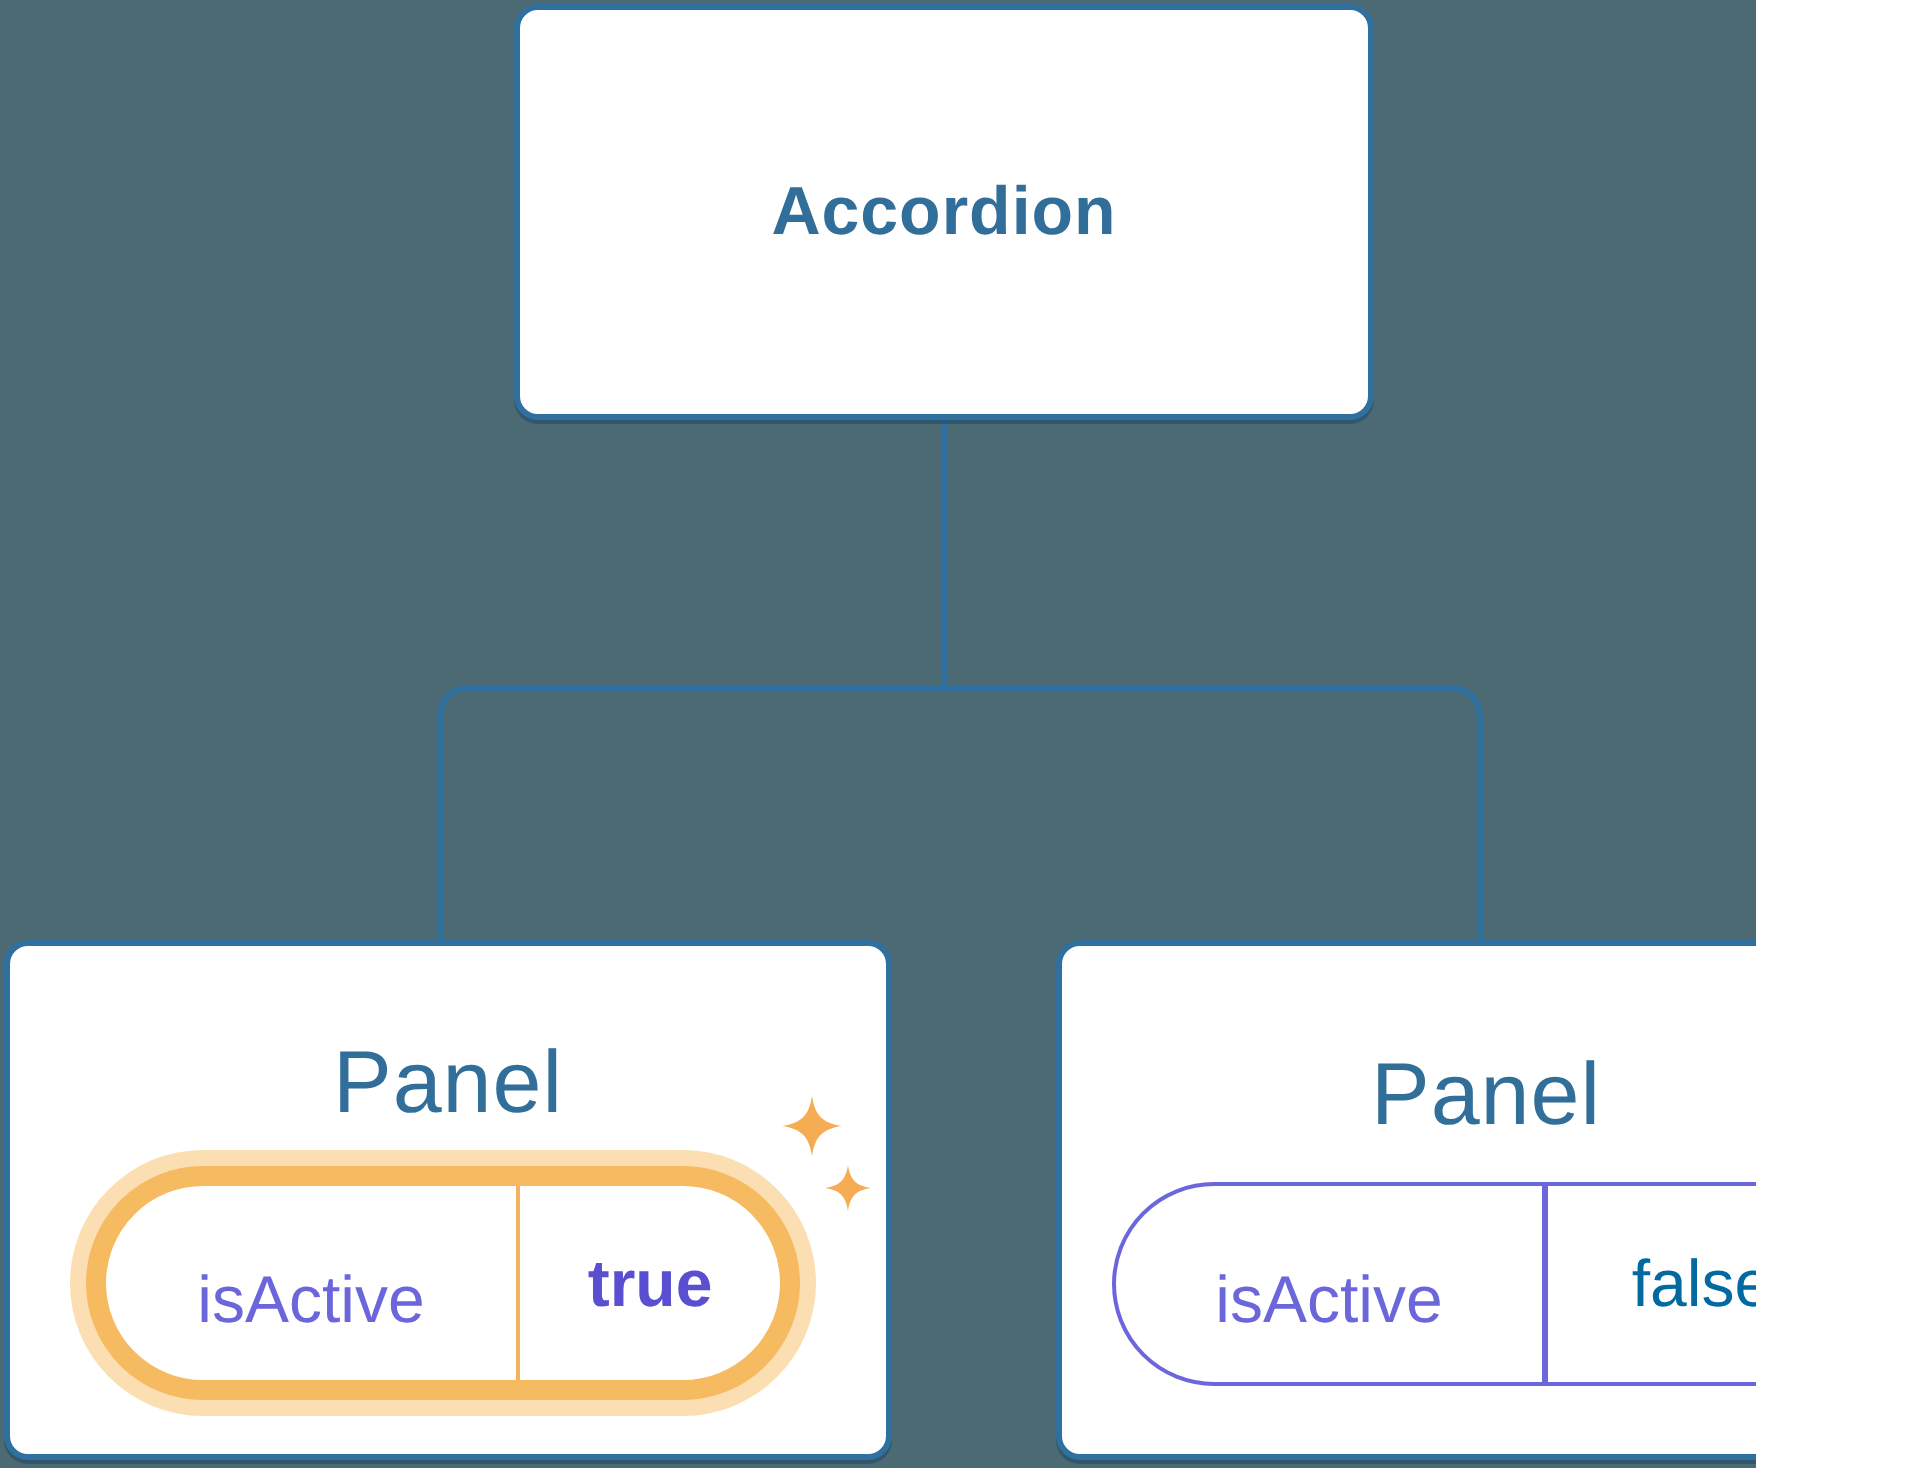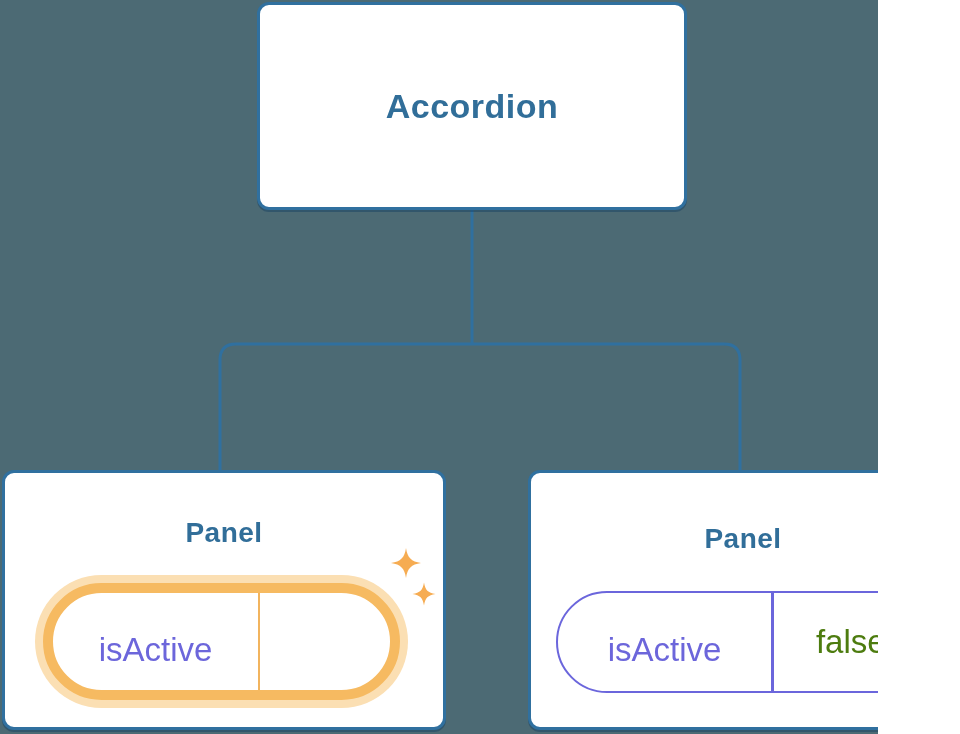--- a/index.html
+++ b/index.html
@@ -34,22 +34,22 @@
     letter-spacing: 0.5px;
   }
   .panel-card-left  { left: 2px;   top: 470px; width: 444px; height: 260px; }
   .panel-card-right { left: 528px; top: 470px; width: 430px; height: 260px; }
 
   .panel-title {
     position: absolute;
     left: 0; right: 0;
     text-align: center;
     color: #316E99;
-    font-size: 28px;
-    font-weight: 700;
+    font-size: 44px;
+    font-weight: 400;
     letter-spacing: 0.5px;
   }
   .panel-card-left  .panel-title { top: 44px; }
   .panel-card-right .panel-title { top: 50px; }
 
   
   .connector {
     position: absolute;
     left: 0; top: 0;
     width: 960px; height: 734px;
@@ -69,21 +69,21 @@
     display: flex;
     align-items: stretch;
   }
   .pill-cell {
     display: flex;
     align-items: center;
     justify-content: center;
     font-size: 33px;
   }
   .pill-key   { color: #6C66DB; font-weight: 400; margin-top: 16px; }
-  .pill-value { color: #4d7c0f; font-weight: 400; }
+  .pill-value { color: #0369a1; font-weight: 400; }
 
   .pill-active {
     left: 38px; top: 110px;
     width: 357px; height: 117px;
     border: 10px solid #F6BA61;
     border-radius: 59px;
     box-shadow: 0 0 0 8px #FBDFB3;
   }
   .pill-active .pill-key   { width: 205px; }
   .pill-active .pill-value { flex: 1; color: #5A4FD1; font-weight: 700; }
@@ -126,20 +126,21 @@
   <div class="card root-card">
     <span class="root-label">Accordion</span>
   </div>
 
   <div class="card panel-card-left">
     <div class="panel-title">Panel</div>
 
     <div class="pill pill-active">
       <div class="pill-cell pill-key">isActive</div>
       <div class="pill-divider-active"></div>
+      <div class="pill-cell pill-value">true</div>
     </div>
 
     <svg class="sparkles" viewBox="0 0 70 80">
       <path fill="#F6AC52" d="M25 11 C26.5 20.75 30.25 24.5 40 26 C30.25 27.5 26.5 31.25 25 41 C23.5 31.25 19.75 27.5 10 26 C19.75 24.5 23.5 20.75 25 11 Z"></path>
       <path fill="#F6AC52" d="M43 45.5 C44.15 53 47 55.85 54.5 57 C47 58.15 44.15 61 43 68.5 C41.85 61 39 58.15 31.5 57 C39 55.85 41.85 53 43 45.5 Z"></path>
     </svg>
   </div>
 
   <div class="card panel-card-right">
     <div class="panel-title">Panel</div>

